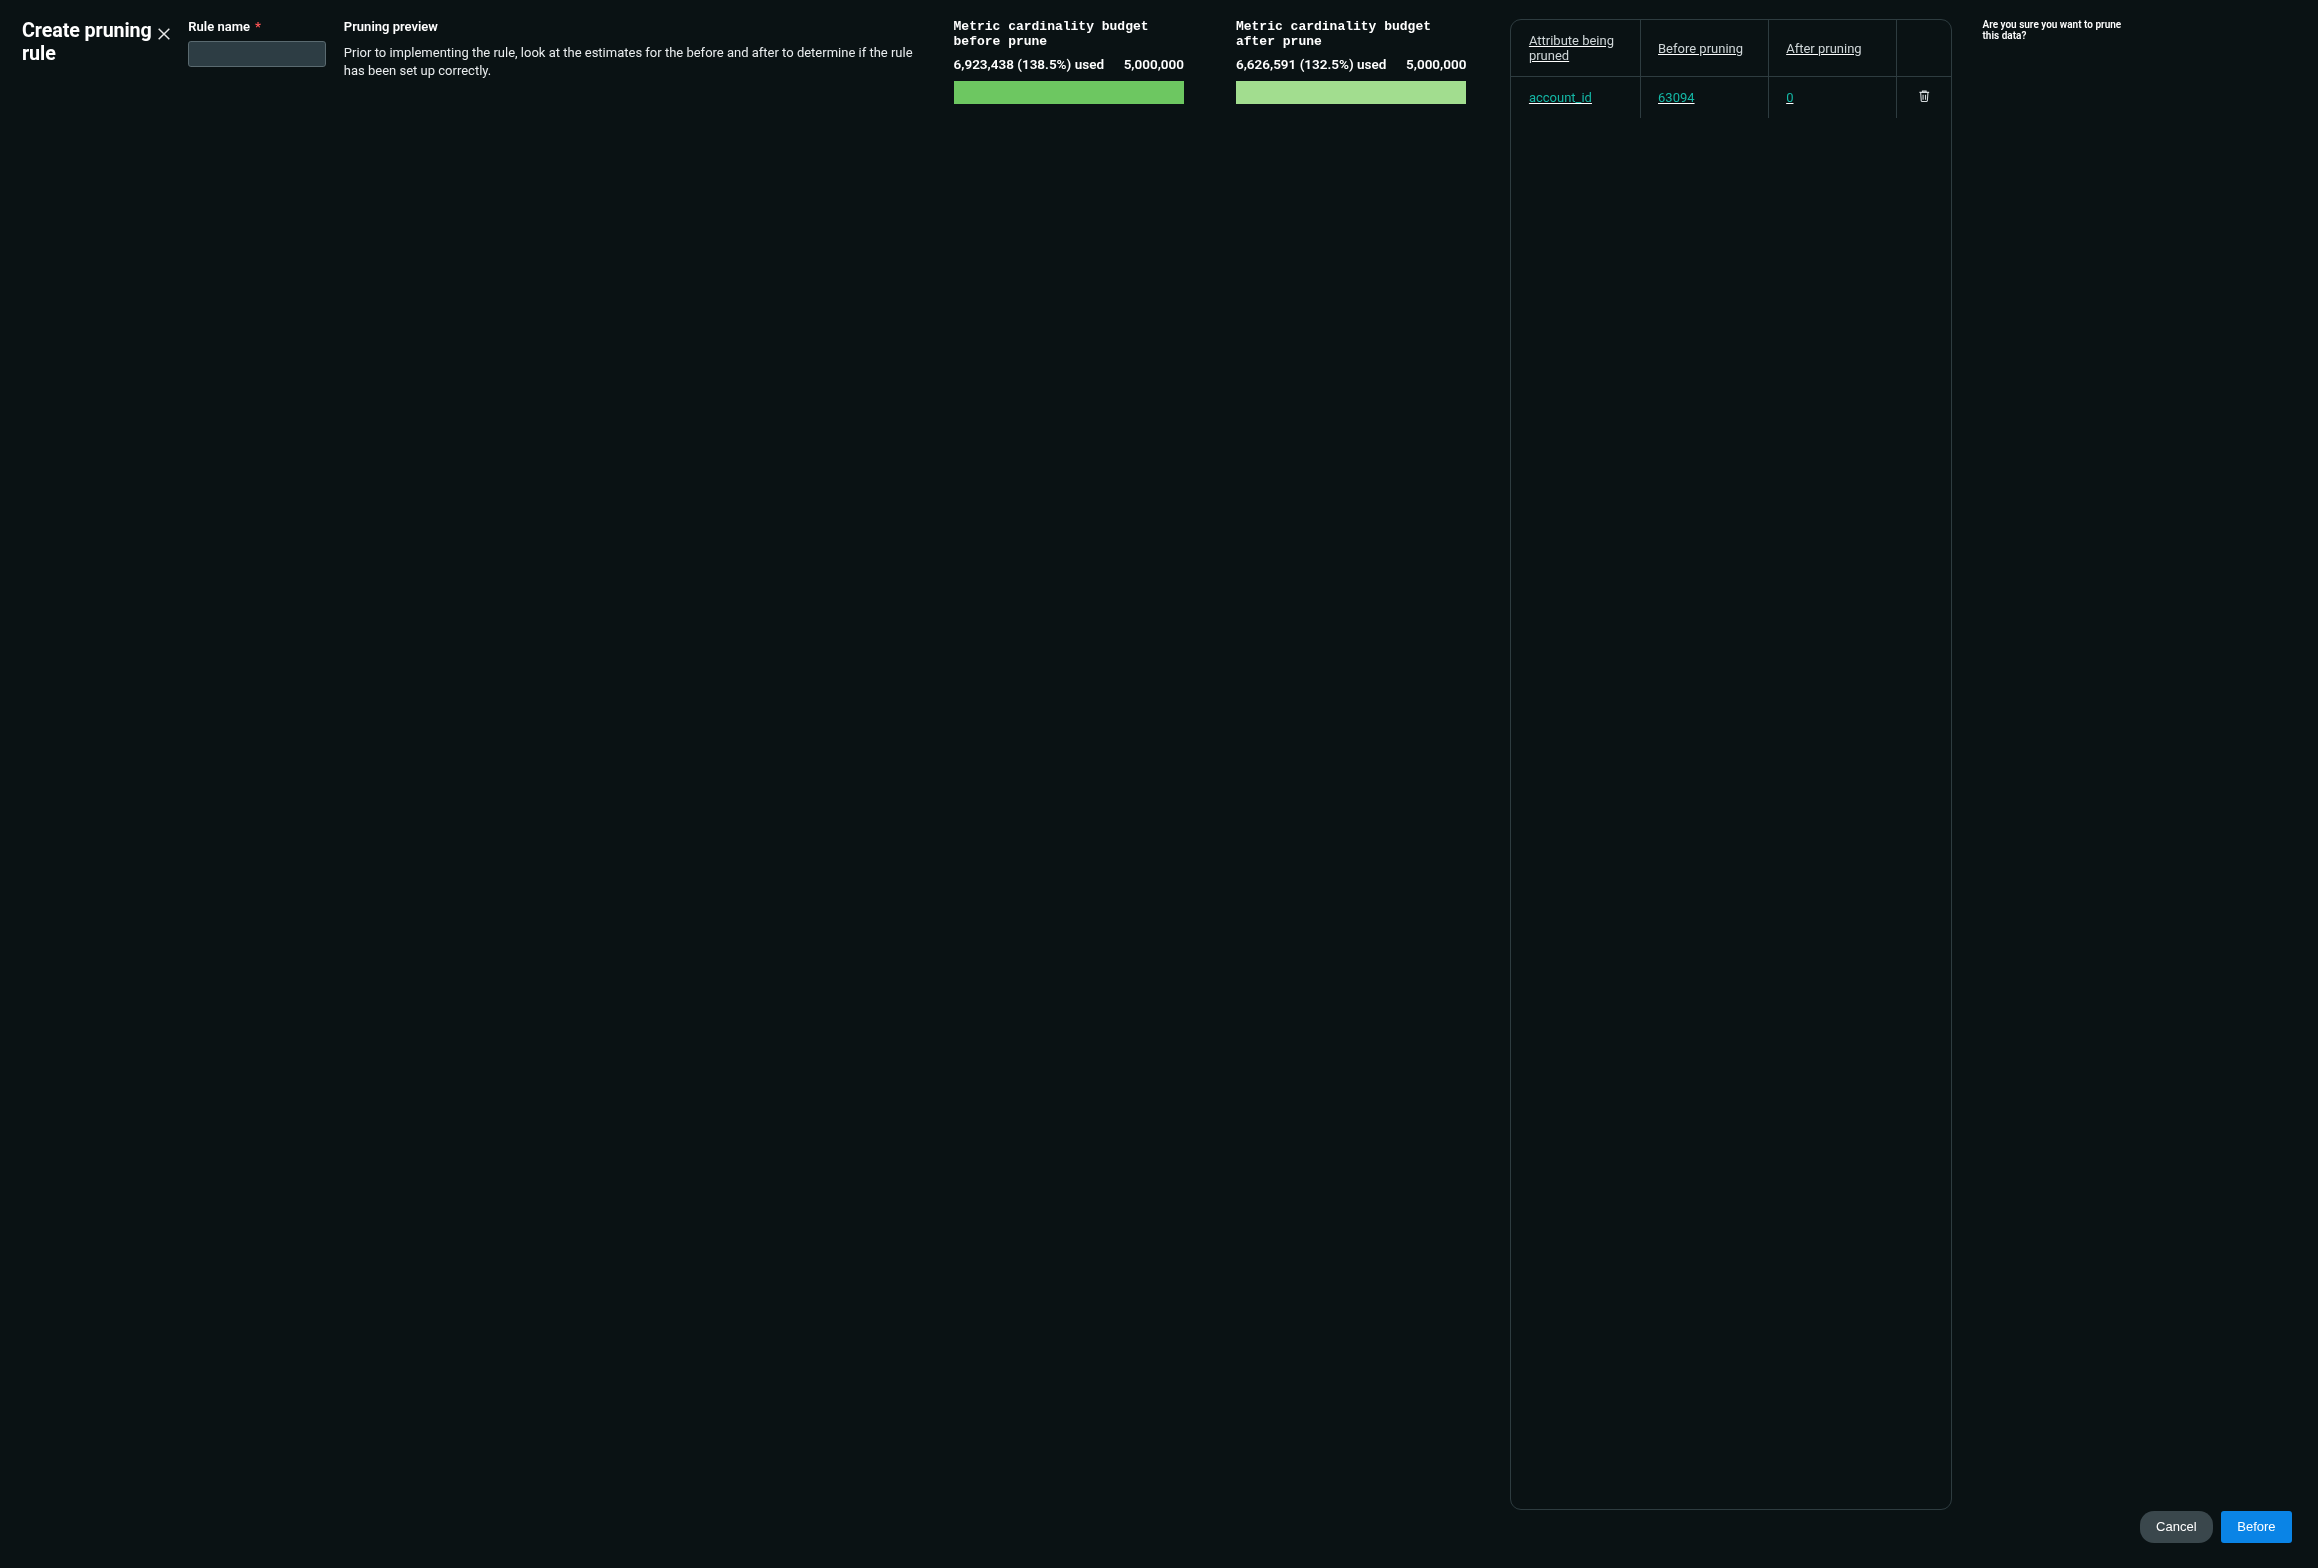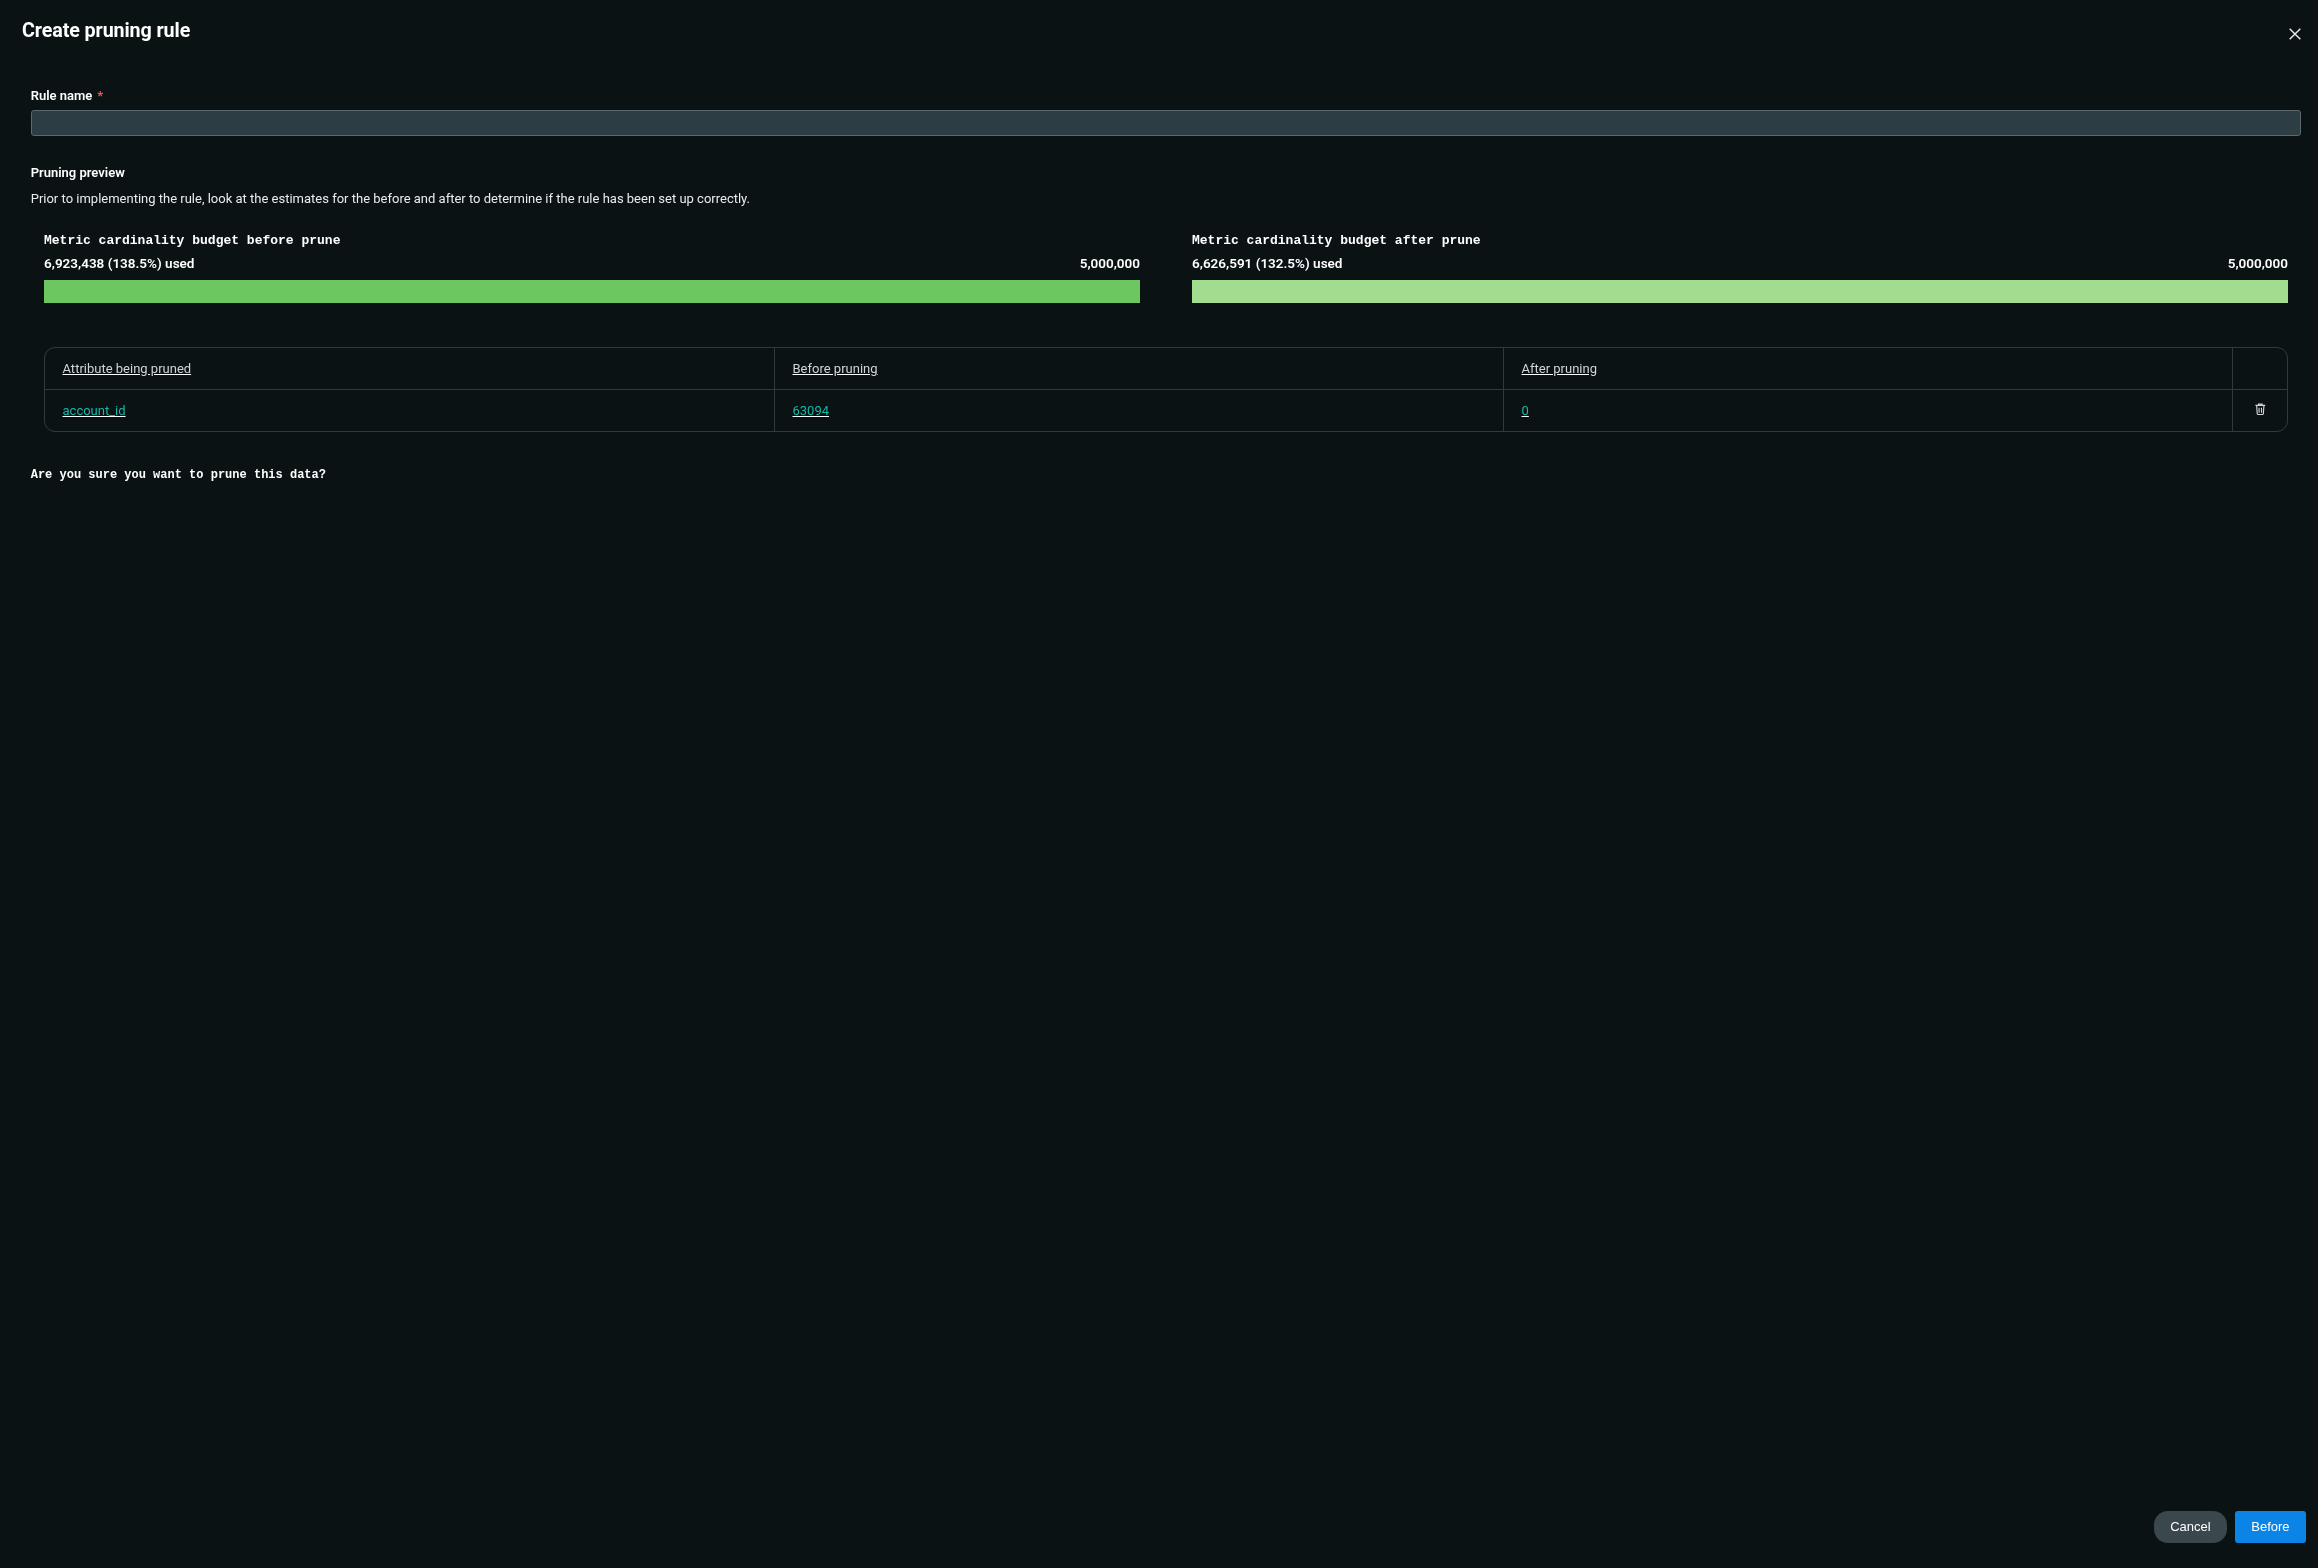--- a/index.html
+++ b/index.html
@@ -7,23 +7,23 @@
     width: 100%;
     height: 100%;
     background: #0a1214;
     color: #ffffff;
     font-family: -apple-system, BlinkMacSystemFont, "Segoe UI", Roboto, Helvetica, Arial, sans-serif;
     font-size: 11.7px;
   }
   .modal {
     width: 100%;
     min-height: 100%;
-    padding: 19px 8px 22px 22px;
-    display: flex;
-    flex-direction: column;
+    padding: 19px 22px 22px 22px;
+    display: flex;
+    flex-direction: row;
   }
   .modal-header {
     display: flex;
     justify-content: space-between;
     align-items: flex-start;
     margin-bottom: 38px;
   }
   .modal-title {
     font-size: 19.7px;
     font-weight: 700;
@@ -128,24 +128,23 @@
   .attr-head .attr-cell { color: #cfd6d8; }
   .action-cell { justify-content: center; padding: 0; }
   .trash-btn {
     background: none; border: none; color: #d5dadd; cursor: pointer;
     width: 100%; height: 100%; display: flex; align-items: center; justify-content: center;
   }
   .trash-btn svg { width: 14.6px; height: 16px; stroke: currentColor; stroke-width: 1.8; fill: none; }
 
   .confirm-block { margin: 0 8.7px 36px 8.7px; }
   .confirm-heading {
-    font-size: 12px;
+    font-size: 10px;
     font-weight: 600;
     margin-bottom: 25px;
-    font-family: Liberation Mono, monospace;
   }
   .confirm-body {
     font-size: 13px;
     color: #e9ecee;
     line-height: 1.35;
   }
 
   .footer {
     margin-top: auto;
     display: flex;

